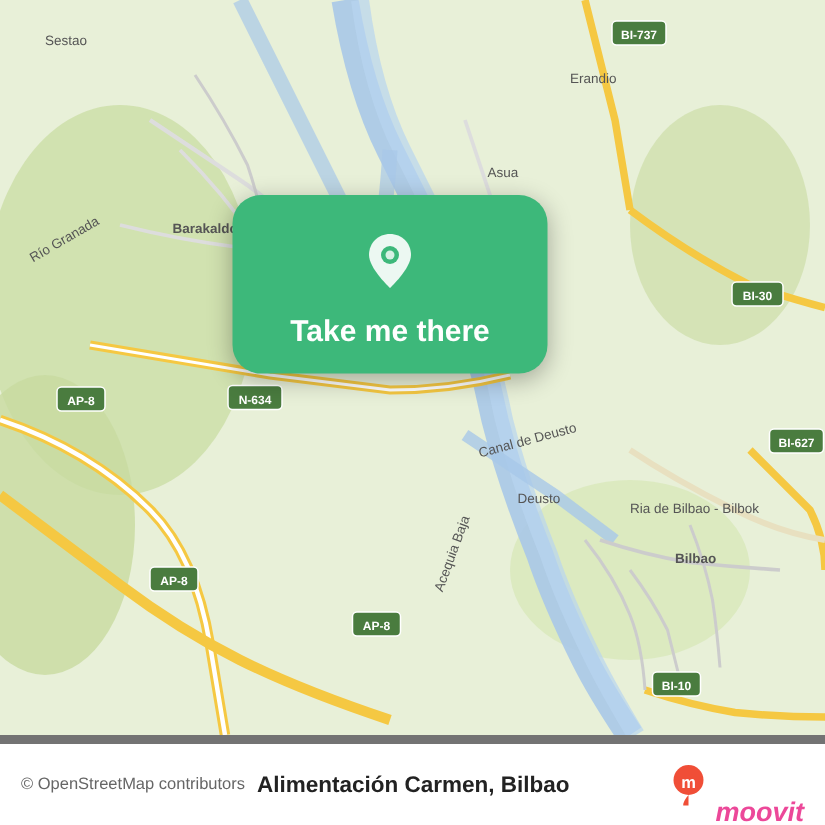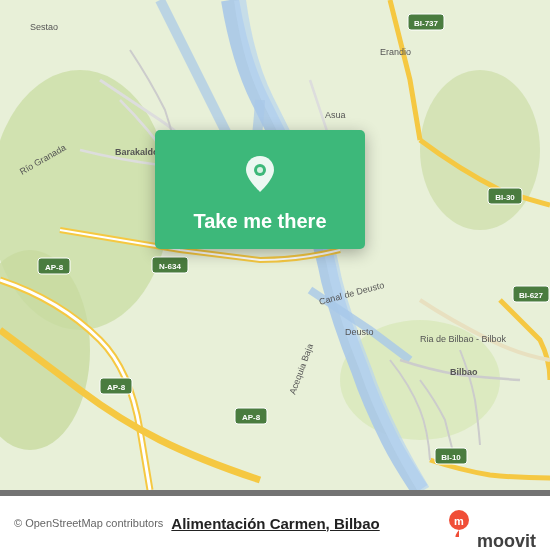--- a/index.html
+++ b/index.html
@@ -26,21 +26,21 @@
       height: 100%;
     }
 
     
     #take-me-there-card {
       position: absolute;
       top: 130px;
       left: 155px;
       width: 210px;
       background: #3db87a;
-      border-radius: 5px;
+      border-radius: 19px;
       display: flex;
       flex-direction: column;
       align-items: center;
       padding: 18px 20px 16px;
       box-shadow: 0 4px 16px rgba(0,0,0,0.3);
       cursor: pointer;
     }
 
     #location-icon-container {
       width: 52px;
@@ -74,38 +74,38 @@
       font-size: 11px;
       color: #666;
     }
 
     #place-name {
       font-size: 15px;
       font-weight: 600;
       color: #222;
       flex: 1;
       margin-left: 8px;
-      text-decoration: underline;
     }
 
     #moovit-logo {
       display: flex;
       align-items: center;
       gap: 4px;
     }
 
     #moovit-icon {
       width: 28px;
       height: 28px;
     }
 
     #moovit-text {
       font-size: 18px;
       font-weight: 700;
-      color: #404040;
+      color: #ec4899;
+      font-style: italic;
       margin-top: 36px;
     }
 
     .road-label {
       font-size: 9px;
       fill: #555;
       font-family: Arial, sans-serif;
     }
   </style>
 </head>

